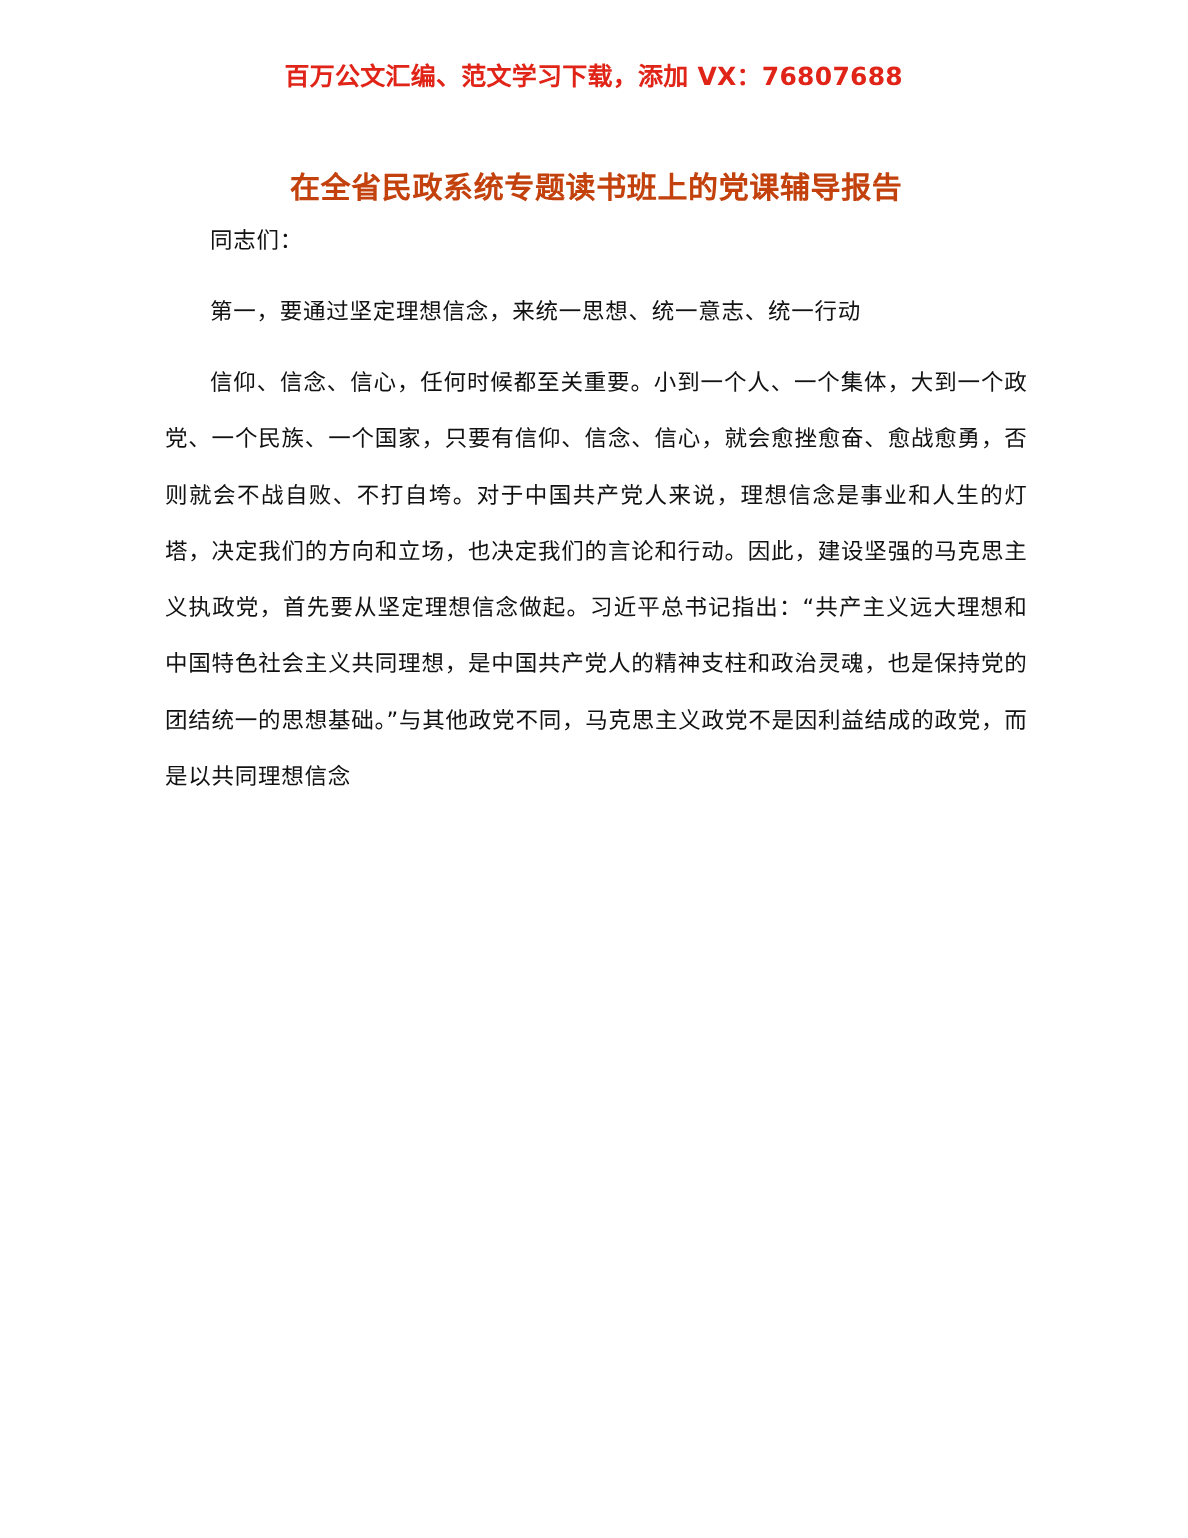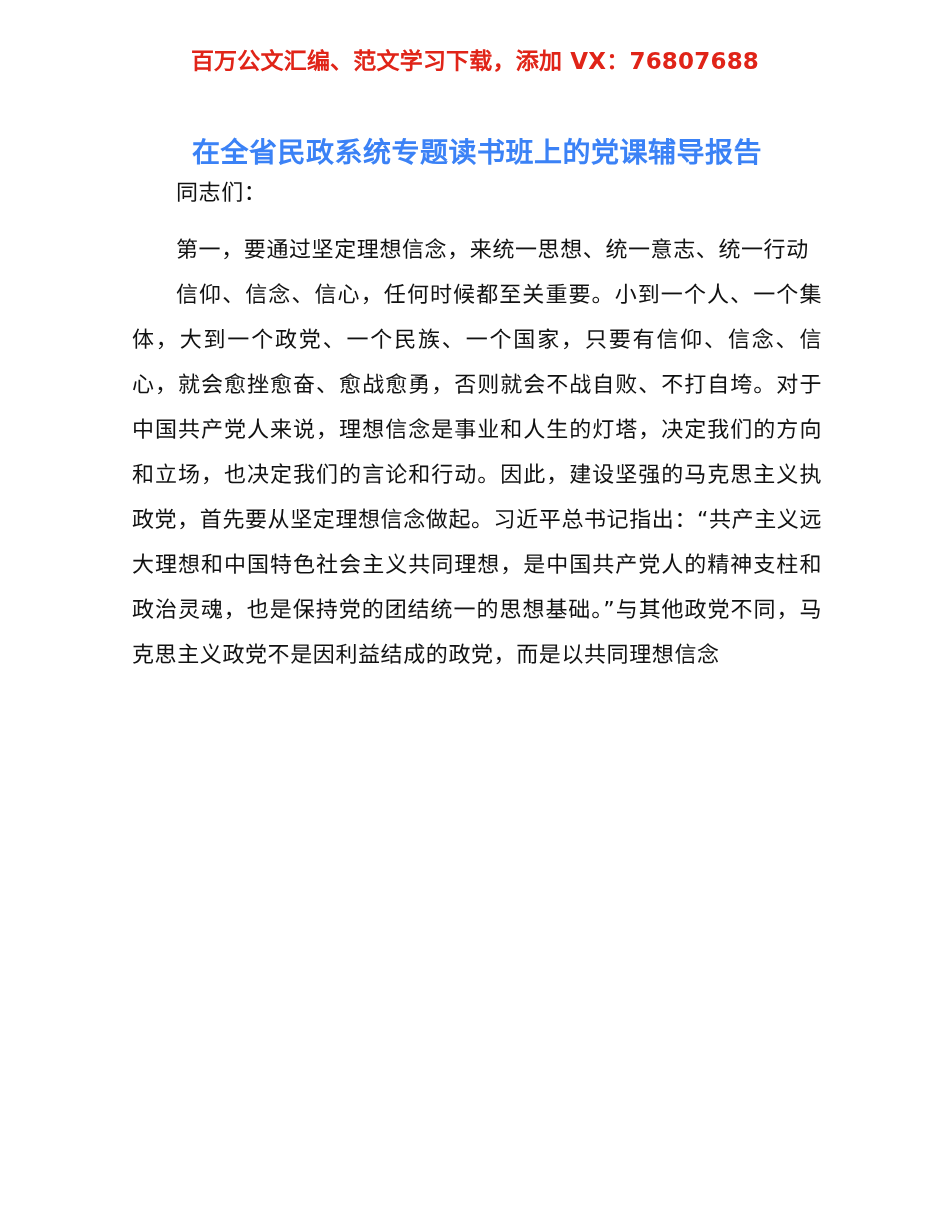--- a/index.html
+++ b/index.html
@@ -24,70 +24,71 @@
     box-sizing: border-box;
   }
 
   
   .promo-header {
     position: absolute;
     left: 0;
     top: 46px;
     width: 950px;
     text-align: center;
-    font-size: 23px;
+    font-size: 20px;
     font-weight: 700;
     letter-spacing: 0.2px;
     color: #e02418;
     white-space: nowrap;
     line-height: 30px;
   }
 
   
   .doc-title {
     position: absolute;
     left: 132px;
     top: 112px;
     width: 690px;
     text-align: center;
-    font-size: 28px;
+    font-size: 24px;
     font-weight: 700;
     line-height: 44px;
-    color: #3b82f6;
+    color: #c2410c;
     letter-spacing: 0.5px;
     white-space: nowrap;
   }
 
   
   .doc-body {
     position: absolute;
     left: 132px;
     top: 170px;
     width: 690px;
   }
 
   .para {
-    font-size: 22px;
+    font-size: 18px;
     line-height: 45px;
     color: #111111;
     text-align: justify;
     text-justify: inter-ideograph;
     text-align-last: left;
     margin: 0 0 0 0;
     letter-spacing: 0.6px;
     word-break: break-all;
   }
   .para.indent {
     text-indent: 2em;
   }
   .para.salutation {
     text-indent: 2em;
     margin-bottom: 12px;
   }
   .para.spaced {
+    margin-top: 12px;
   }
 </style>
 </head>
 <body>
 
 <div class="page">
 
   <div class="promo-header">百万公文汇编、范文学习下载，添加 VX：76807688</div>
 
   <h1 class="doc-title">在全省民政系统专题读书班上的党课辅导报告</h1>

